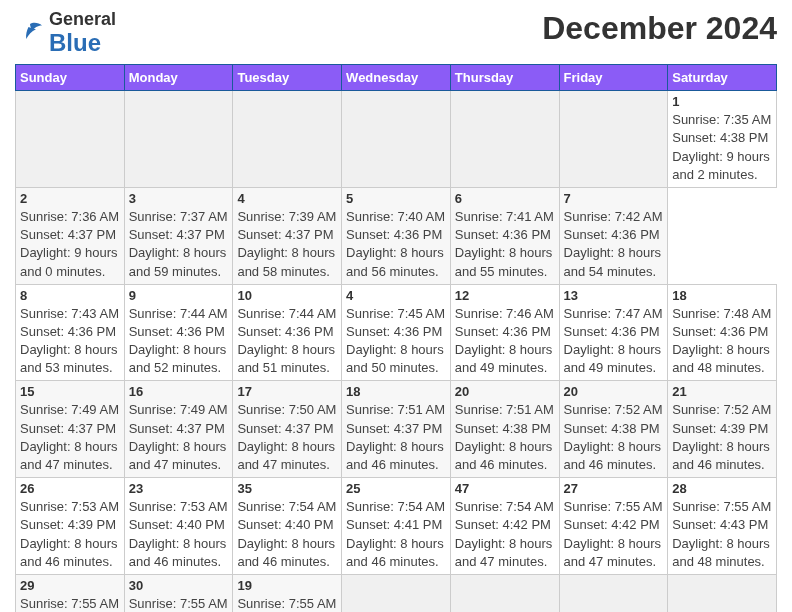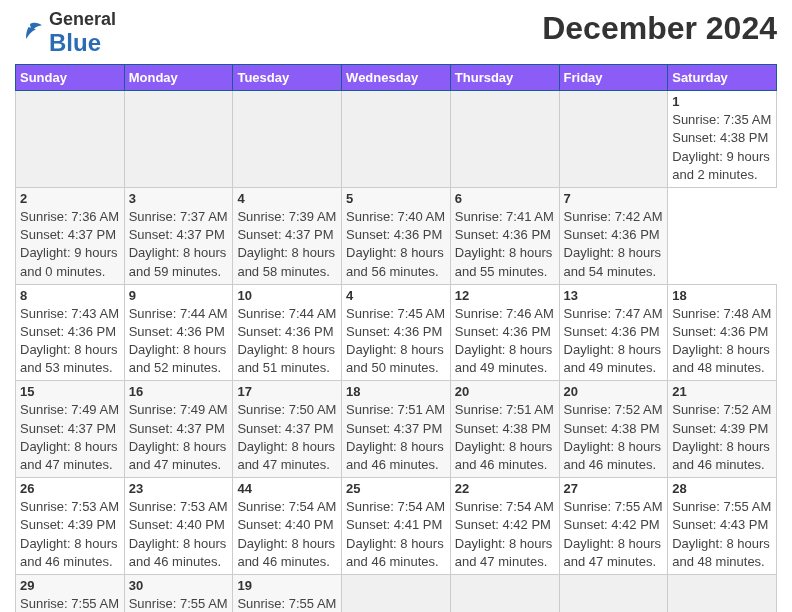--- a/index.html
+++ b/index.html
@@ -224,29 +224,29 @@
         <tr>
           <td>
             <span class="day-num">26</span>
             <div class="day-detail">Sunrise: 7:53 AM<br>Sunset: 4:39 PM<br>Daylight: 8 hours and 46 minutes.</div>
           </td>
           <td>
             <span class="day-num">23</span>
             <div class="day-detail">Sunrise: 7:53 AM<br>Sunset: 4:40 PM<br>Daylight: 8 hours and 46 minutes.</div>
           </td>
           <td>
-            <span class="day-num">44</span>
+            <span class="day-num">35</span>
             <div class="day-detail">Sunrise: 7:54 AM<br>Sunset: 4:40 PM<br>Daylight: 8 hours and 46 minutes.</div>
           </td>
           <td>
             <span class="day-num">25</span>
             <div class="day-detail">Sunrise: 7:54 AM<br>Sunset: 4:41 PM<br>Daylight: 8 hours and 46 minutes.</div>
           </td>
           <td>
-            <span class="day-num">22</span>
+            <span class="day-num">47</span>
             <div class="day-detail">Sunrise: 7:54 AM<br>Sunset: 4:42 PM<br>Daylight: 8 hours and 47 minutes.</div>
           </td>
           <td>
             <span class="day-num">27</span>
             <div class="day-detail">Sunrise: 7:55 AM<br>Sunset: 4:42 PM<br>Daylight: 8 hours and 47 minutes.</div>
           </td>
           <td>
             <span class="day-num">28</span>
             <div class="day-detail">Sunrise: 7:55 AM<br>Sunset: 4:43 PM<br>Daylight: 8 hours and 48 minutes.</div>
           </td>

